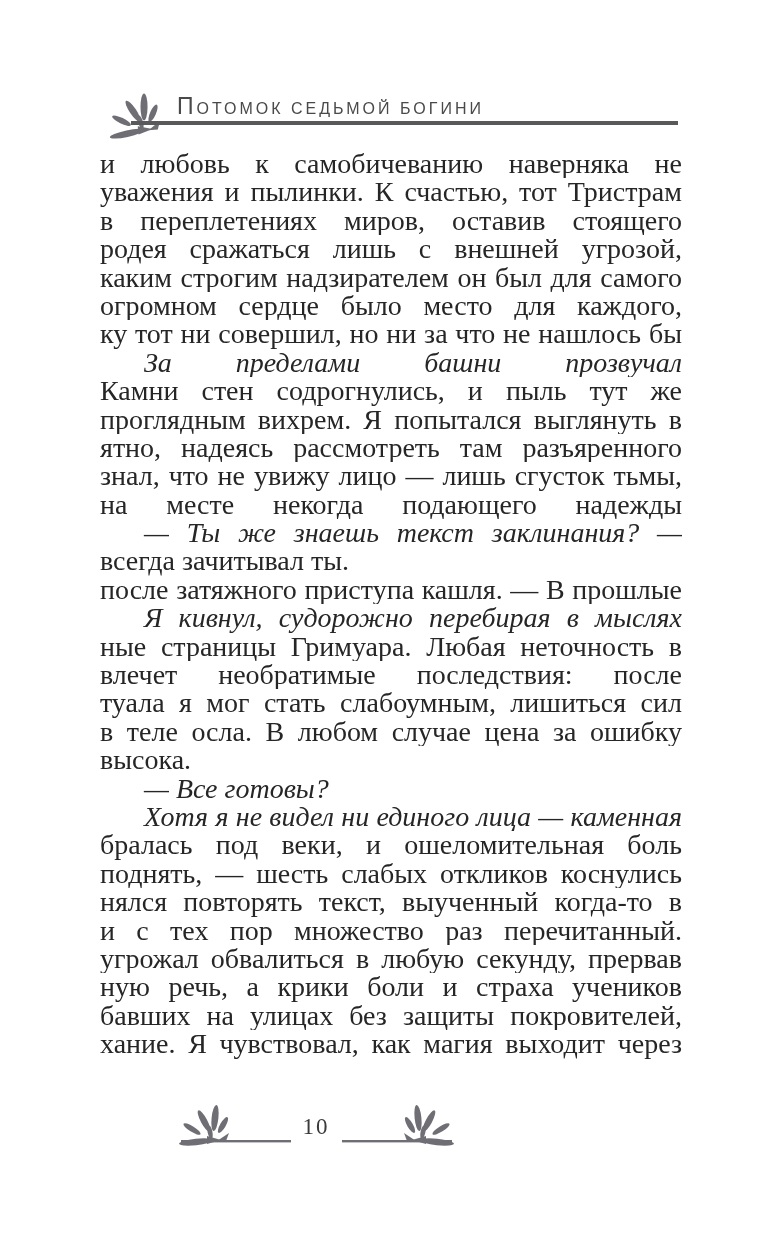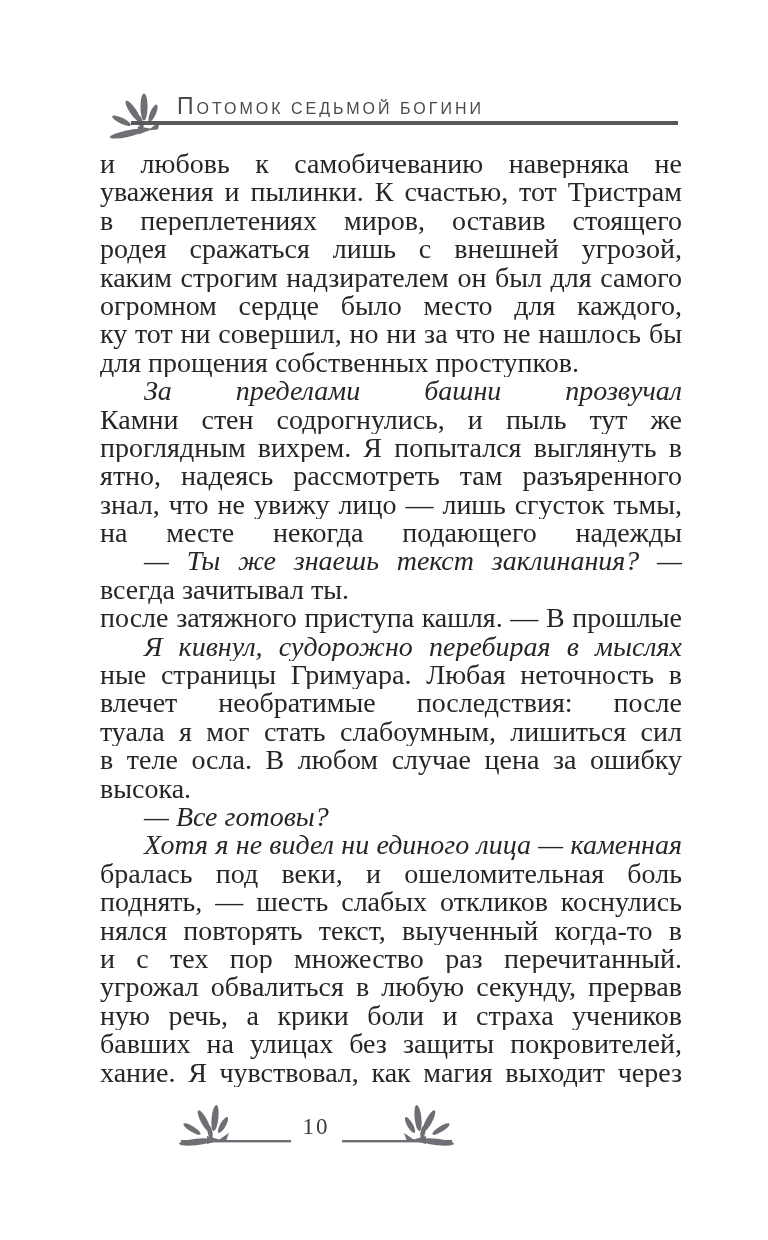--- a/index.html
+++ b/index.html
@@ -99,21 +99,20 @@
   </div>
 
   <div class="body-text">
       <div class="line">и любовь к самобичеванию наверняка не оставили от само-</div>
       <div class="line">уважения и пылинки. К счастью, тот Тристрам исчез где-то</div>
       <div class="line">в переплетениях миров, оставив стоящего передо мной ча-</div>
       <div class="line">родея сражаться лишь с внешней угрозой, позабыв о том,</div>
       <div class="line">каким строгим надзирателем он был для самого была. В его</div>
       <div class="line">огромном сердце было место для каждого, какую бы ошиб-</div>
       <div class="line">ку тот ни совершил, но ни за что не нашлось бы и уголка</div>
-      <div class="line end">для прощения собственных проступков.</div>
       <div class="line indent">За пределами башни прозвучал оглушительный взрыв.</div>
       <div class="line">Камни стен содрогнулись, и пыль тут же окутала нас не-</div>
       <div class="line">проглядным вихрем. Я попытался выглянуть в окно, веро-</div>
       <div class="line">ятно, надеясь рассмотреть там разъяренного короля, хотя</div>
       <div class="line">знал, что не увижу лицо — лишь сгусток тьмы, зияющий</div>
       <div class="line end">на месте некогда подающего надежды правителя.</div>
       <div class="line indent">— Ты же знаешь текст заклинания? — позвал Холден</div>
       <div class="line end">всегда зачитывал ты.</div>
       <div class="line">после затяжного приступа кашля. — В прошлые разы его</div>
       <div class="line indent">Я кивнул, судорожно перебирая в мыслях многочислен-</div>

